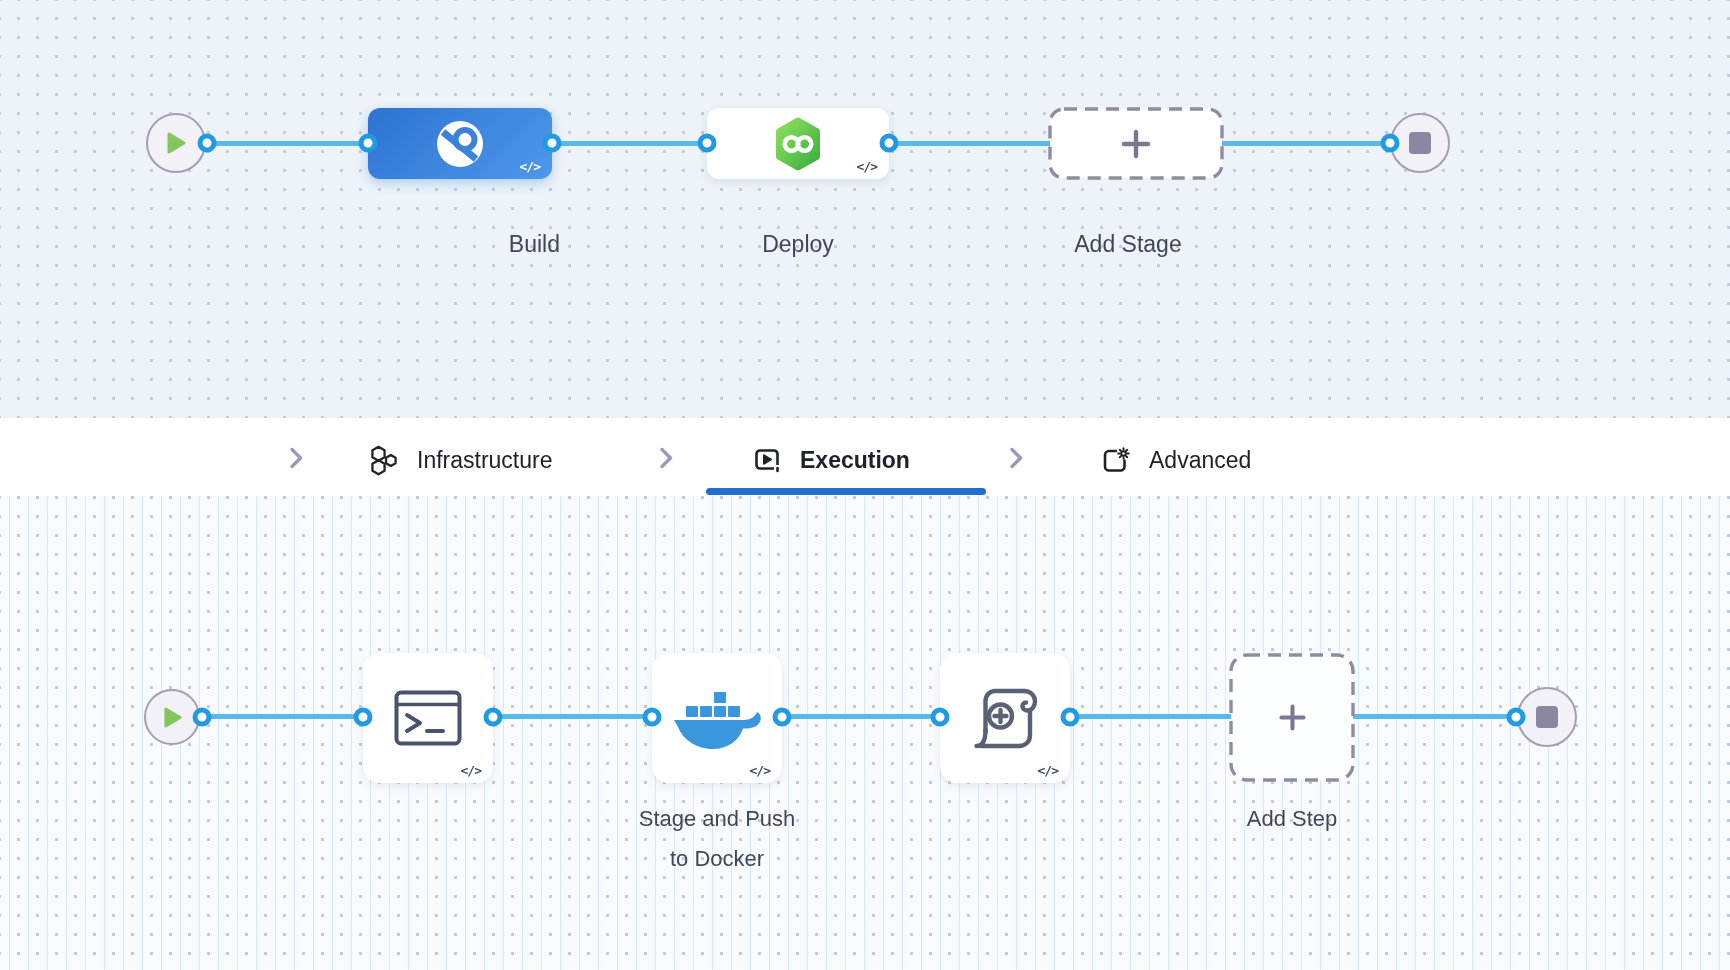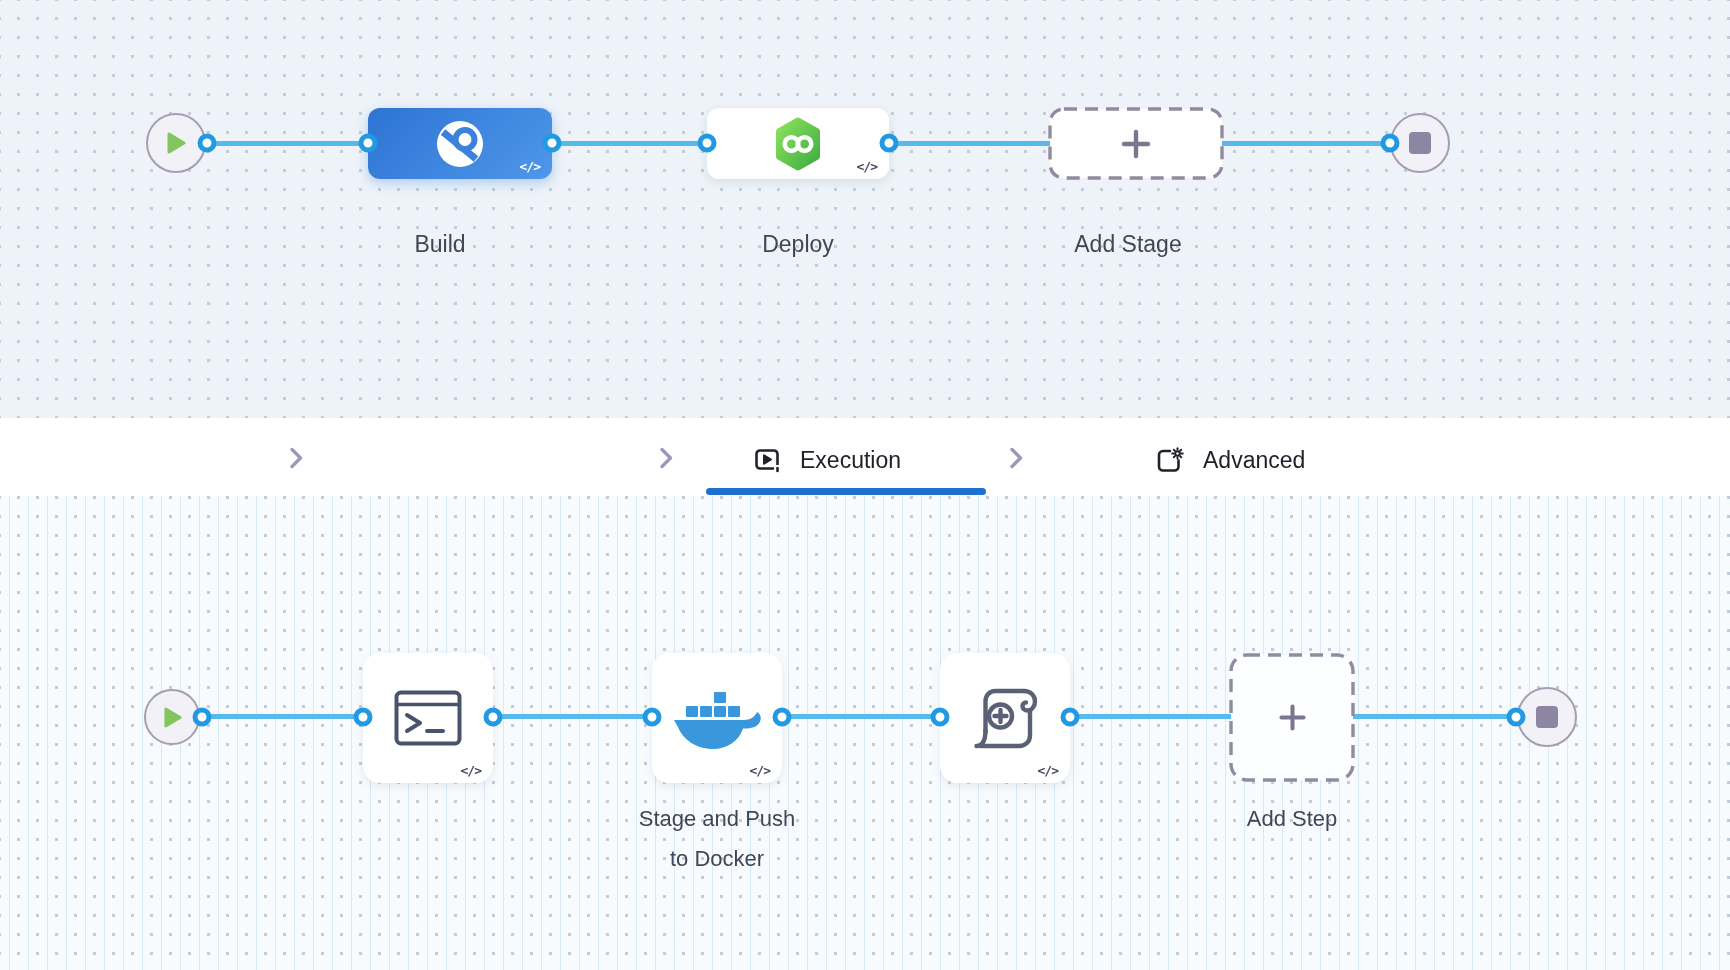--- a/index.html
+++ b/index.html
@@ -65,21 +65,21 @@
   .stage-label{font-size:23px;top:231px;width:200px;}
   .step-label{font-size:22px;top:303px;width:200px;line-height:40px;}
   
   .tabbar{
     position:absolute;top:418px;left:0;width:1730px;height:78px;background:#ffffff;z-index:3;
   }
   .tab{
     position:absolute;top:6px;height:72px;display:flex;align-items:center;gap:18px;
     font-size:23px;color:#20212b;cursor:pointer;white-space:nowrap;
   }
-  .tab.active{font-weight:normal;}
+  .tab.active{font-weight:bold;}
   .tab-chevron{position:absolute;top:28px;}
   .tab-underline{
     position:absolute;top:70px;height:7px;border-radius:3.5px;background:#1f6fd0;
   }
 </style>
 </head>
 <body>
 
 <div class="canvas canvas-top">
 
@@ -99,21 +99,21 @@
   <div class="port" style="left:1390px;top:143px;"></div>
 
   <div class="stage-card blue" style="left:368px;top:108px;width:184px;height:71px;">
     <svg width="50" height="50" viewBox="0 0 50 50">
       <circle cx="25" cy="25" r="23" fill="#ffffff"></circle>
       <line x1="8" y1="13" x2="41" y2="40" stroke="#3b82dc" stroke-width="7"></line>
       <circle cx="30" cy="20.5" r="9.5" fill="#ffffff" stroke="#3b82dc" stroke-width="6"></circle>
     </svg>
     <span class="code-badge light">&lt;/&gt;</span>
   </div>
-  <div class="node-label stage-label" style="left:340px;">Build</div>
+  <div class="node-label stage-label" style="left:360px;text-align:right;">Build</div>
 
   <div class="stage-card white" style="left:707px;top:108px;width:182px;height:71px;">
     <svg width="54" height="54" viewBox="0 0 54 54">
       <defs>
         <linearGradient id="gradGreen" x1="0" y1="0" x2="1" y2="1">
           <stop offset="0" stop-color="#8ce05b"></stop>
             <stop offset="1" stop-color="#3fae43"></stop>
         </linearGradient>
       </defs>
       <path d="M27 4 L45.5 14.5 V39.5 L27 50 L8.5 39.5 V14.5 Z" fill="url(#gradGreen)" stroke="url(#gradGreen)" stroke-width="7" stroke-linejoin="round"></path>
@@ -139,39 +139,47 @@
   </div>
 </div>
 
 <div class="tabbar">
 
 
   <svg class="tab-chevron" style="left:288px;" width="16" height="24" viewBox="0 0 16 24">
     <path d="M4 3.5 L12.5 12 L4 20.5" stroke="#9e97bc" stroke-width="3.4" fill="none" stroke-linecap="round" stroke-linejoin="round"></path>
   </svg>
 
+  <div class="tab" style="left:368px;">
+    <svg width="31" height="31" viewBox="0 0 31 31" fill="none" stroke="#20212b" stroke-width="2.3" stroke-linejoin="round">
+      <path d="M10.5 1.8 L16.56 5.3 L16.56 12.3 L10.5 15.8 L4.44 12.3 L4.44 5.3 Z"></path>
+      <path d="M10.5 15.3 L16.56 18.8 L16.56 25.8 L10.5 29.3 L4.44 25.8 L4.44 18.8 Z"></path>
+      <path d="M22.8 9.9 L27.56 12.65 L27.56 18.15 L22.8 20.9 L18.04 18.15 L18.04 12.65 Z"></path>
+    </svg>
+    <span>Infrastructure</span>
+  </div>
 
   <svg class="tab-chevron" style="left:658px;" width="16" height="24" viewBox="0 0 16 24">
     <path d="M4 3.5 L12.5 12 L4 20.5" stroke="#9e97bc" stroke-width="3.4" fill="none" stroke-linecap="round" stroke-linejoin="round"></path>
   </svg>
 
   <div class="tab active" style="left:752px;">
     <svg width="30" height="30" viewBox="0 0 30 30" fill="none" stroke="#20212b">
       <path d="M22 23.5 H8 a3.5 3.5 0 0 1 -3.5 -3.5 V9 a3.5 3.5 0 0 1 3.5 -3.5 h14 a3.5 3.5 0 0 1 3.5 3.5 v11" stroke-width="2.6"></path>
       <path d="M12 10.3 L19 14.5 L12 18.7 Z" fill="#20212b" stroke="#20212b" stroke-width="2" stroke-linejoin="round"></path>
       <path d="M25.5 23 v3" stroke-width="2.6" stroke-linecap="round"></path>
     </svg>
     <span>Execution</span>
   </div>
 
   <svg class="tab-chevron" style="left:1008px;" width="16" height="24" viewBox="0 0 16 24">
     <path d="M4 3.5 L12.5 12 L4 20.5" stroke="#9e97bc" stroke-width="3.4" fill="none" stroke-linecap="round" stroke-linejoin="round"></path>
   </svg>
 
-  <div class="tab" style="left:1154px;">
+  <div class="tab" style="left:1100px;">
     <svg width="31" height="31" viewBox="0 0 31 31" fill="none" stroke="#20212b" stroke-width="2.6" stroke-linecap="round">
       <path d="M16 6 H9 C6.8 6 5 7.8 5 10 V21.5 C5 23.7 6.8 25.5 9 25.5 H20.5 C22.7 25.5 24.5 23.7 24.5 21.5 V15.5"></path>
       <circle cx="23.5" cy="8.5" r="3.2" fill="#20212b" stroke="none"></circle>
       <circle cx="23.5" cy="8.5" r="1.2" fill="#ffffff" stroke="none"></circle>
       <g stroke="#20212b" stroke-width="1.9">
         <path d="M23.5 3.2 V4.9"></path>
           <path d="M23.5 12.1 V13.8"></path>
         <path d="M18.2 8.5 H19.9"></path>
           <path d="M27.1 8.5 H28.8"></path>
         <path d="M19.75 4.75 l1.2 1.2"></path>

